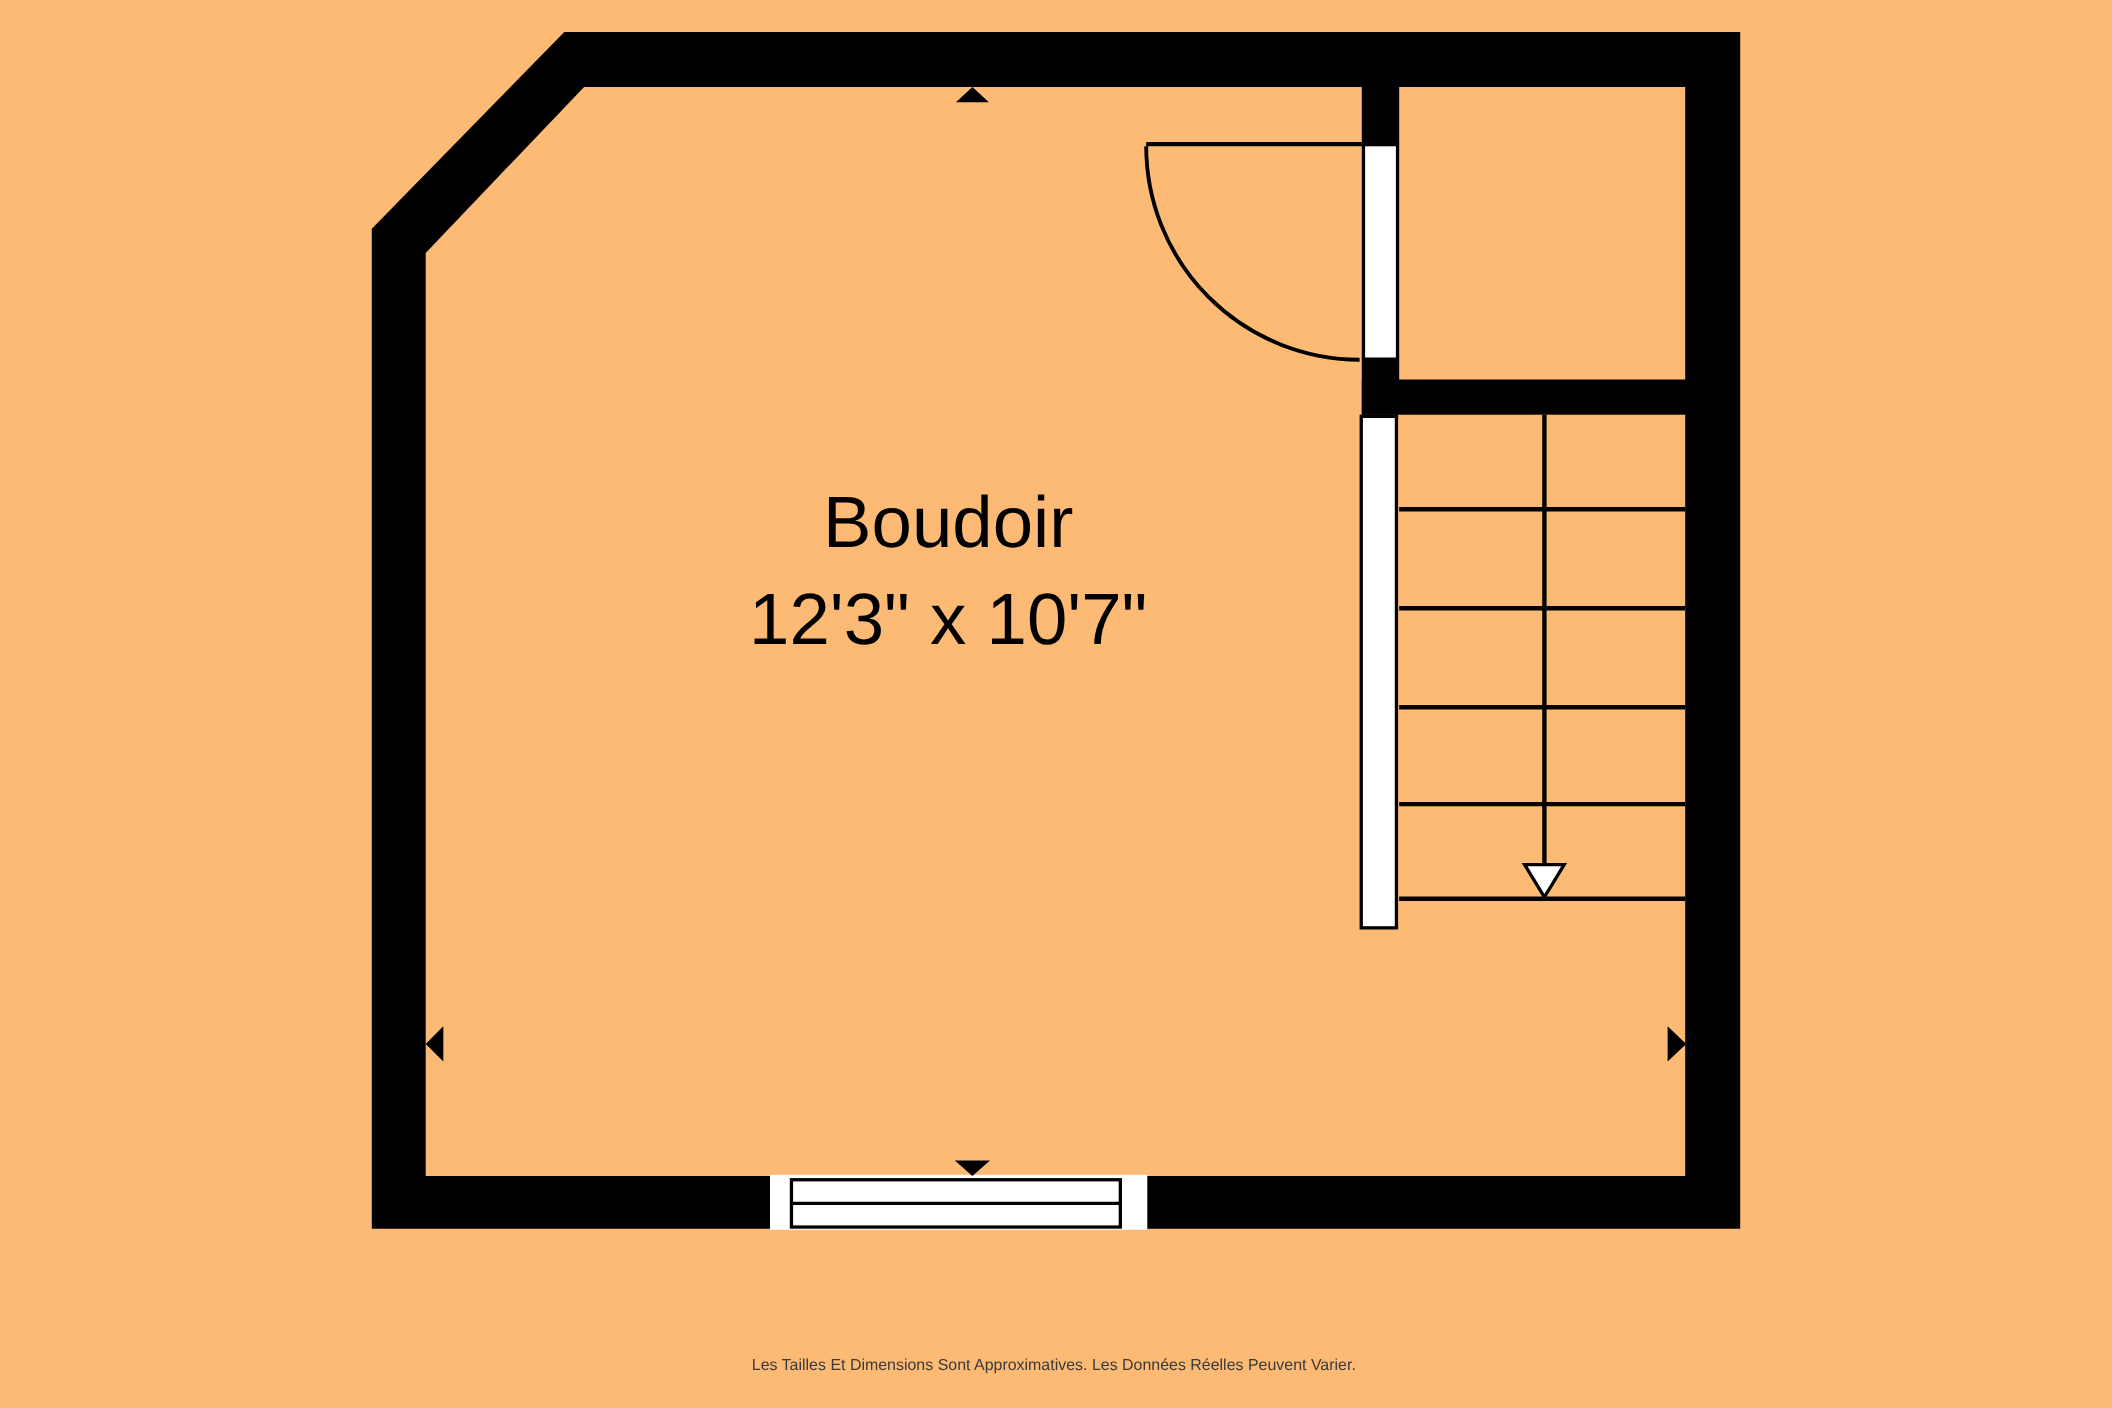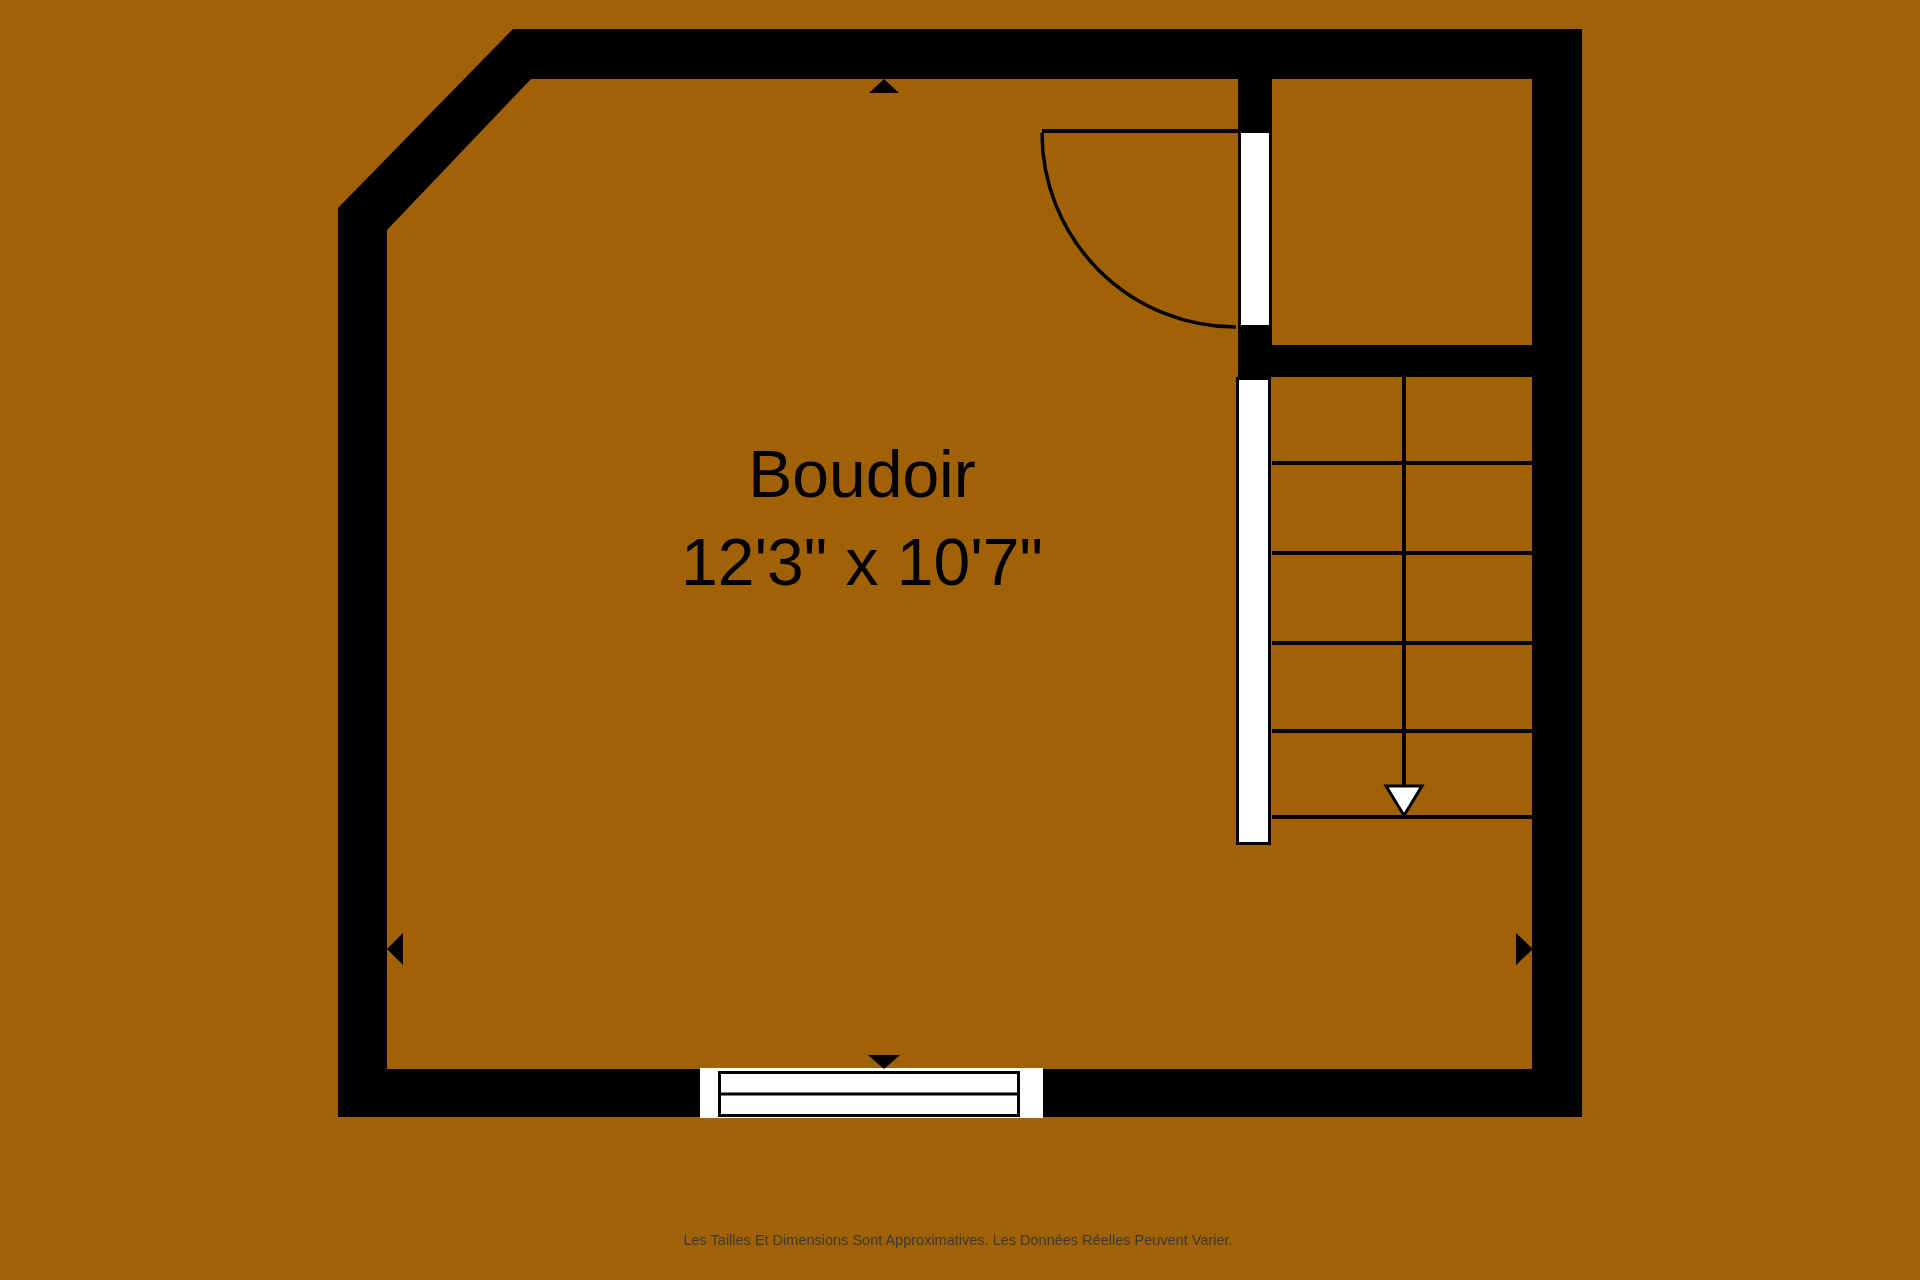--- a/index.html
+++ b/index.html
@@ -4,21 +4,21 @@
 <style>
   html, body {
     margin: 0;
     padding: 0;
     background: #ffffff;
   }
   .canvas {
     position: relative;
     width: 1920px;
     height: 1280px;
-    background: #a16207;
+    background: #fdba74;
     overflow: hidden;
     font-family: "Liberation Sans", "DejaVu Sans", sans-serif;
   }
   svg.plan {
     position: absolute;
     left: 0;
     top: 0;
     display: block;
   }
   .room-label {

